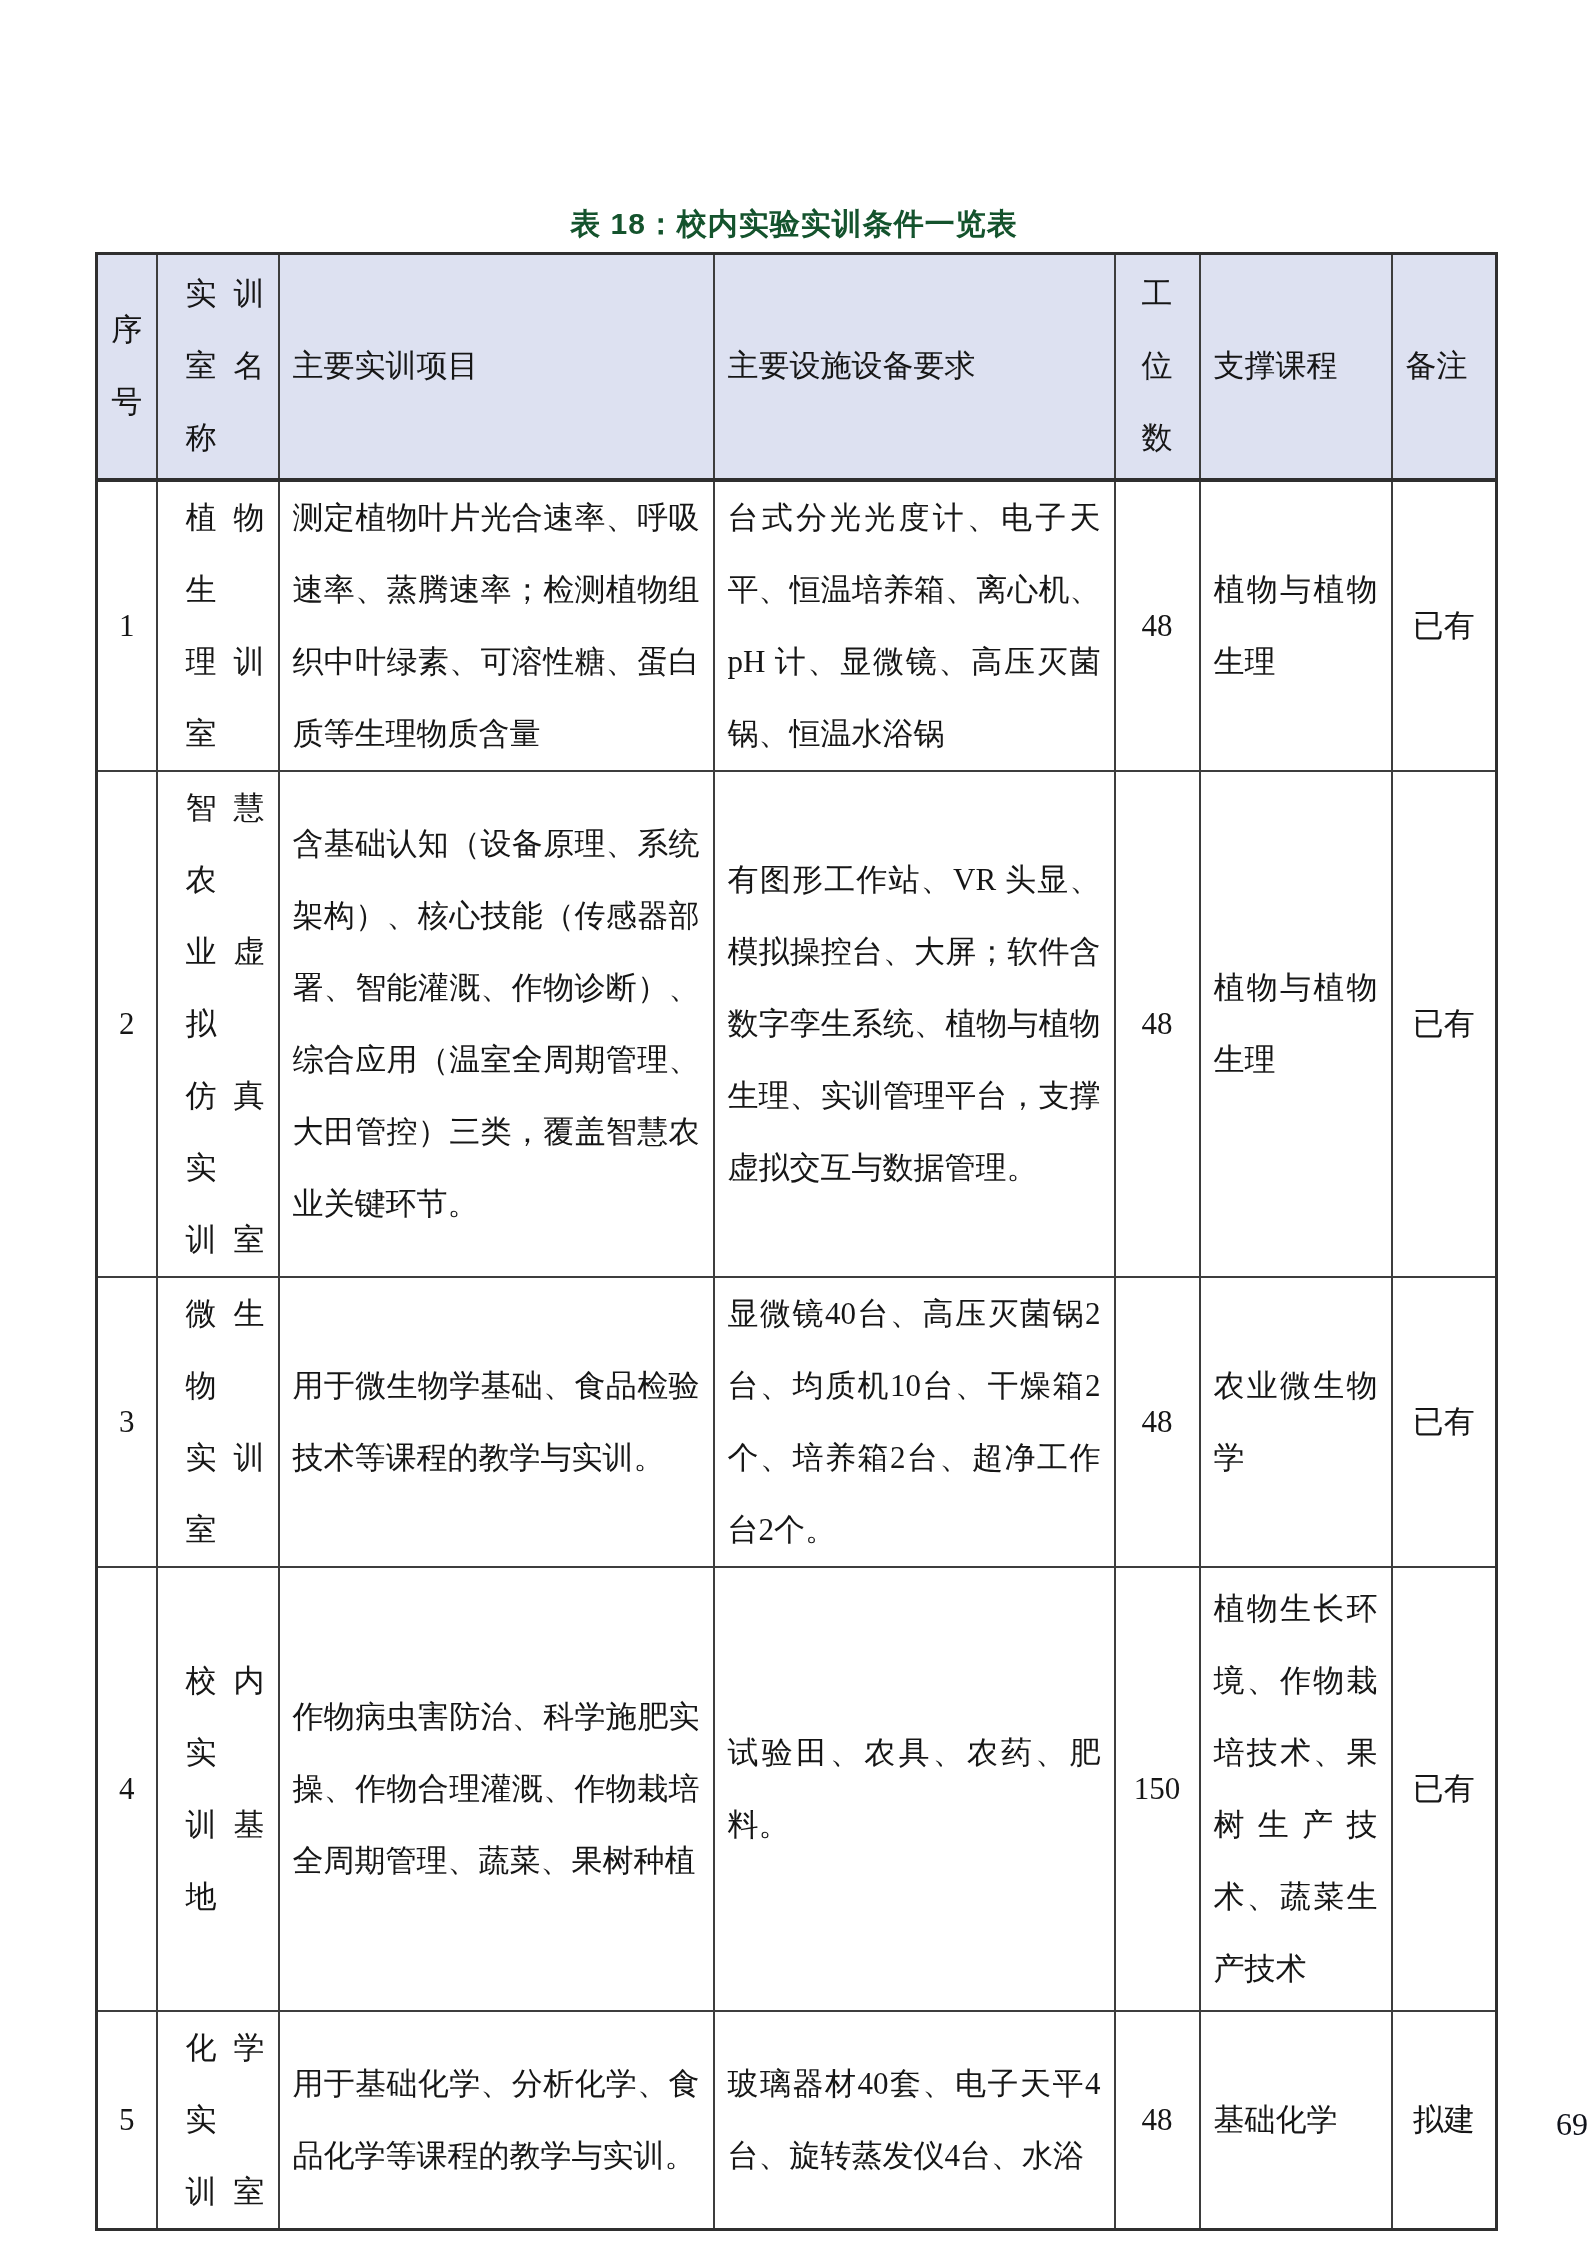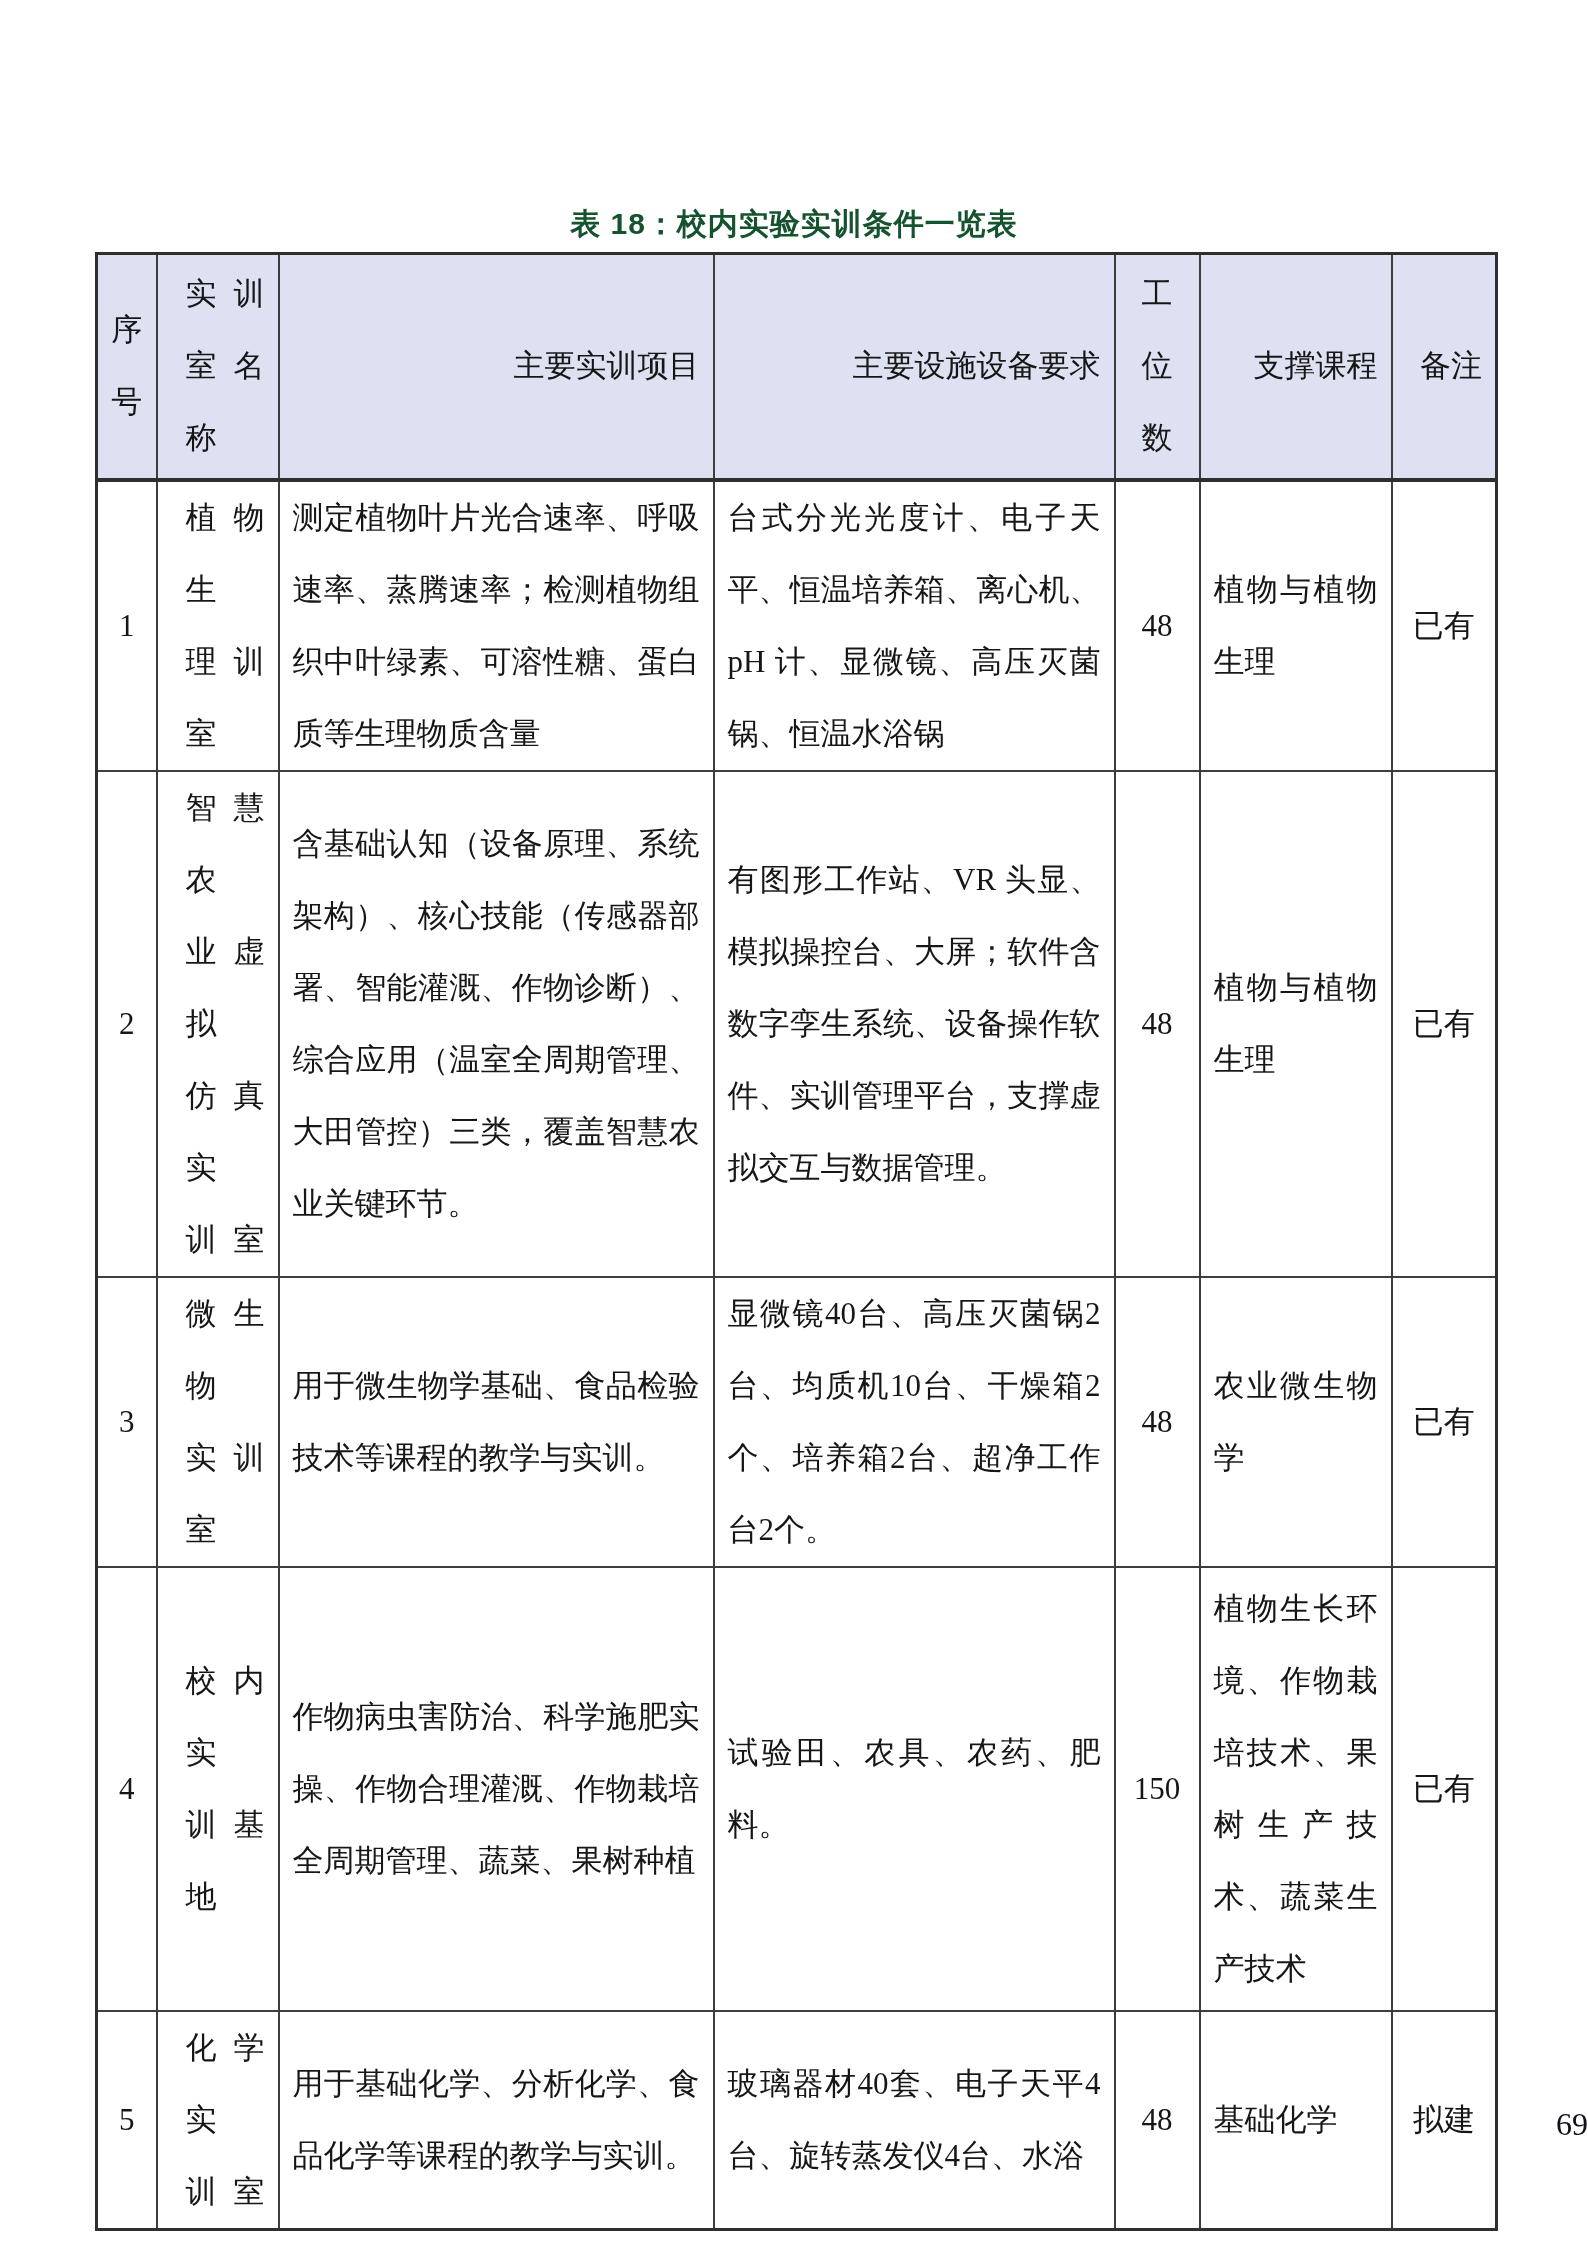--- a/index.html
+++ b/index.html
@@ -47,21 +47,21 @@
     border-bottom: 4px solid #2f2f2f;
   }
   tr.hdr  { height: 226px; }
   tr.r1   { height: 290px; }
   tr.r2   { height: 429px; }
   tr.r3   { height: 287px; }
   tr.r4   { height: 444px; }
   tr.r5   { height: 155px; }
   .pre      { white-space: pre-line; }
   .ctr      { text-align: center; padding: 0 4px; }
-  .left     { text-align: right; }
+  .left     { text-align: left; }
   .just     { text-align: justify; }
   .just-all { text-align: justify; text-align-last: justify; padding-left: 28px; }
   .page-number {
     position: absolute;
     top: 2106px;
     left: 0;
     width: 100%;
     text-align: right;
     font-size: 32px;
     color: #10131c;
@@ -109,21 +109,21 @@
       <td class="just">植物与植物生理</td>
       <td class="ctr">已有</td>
     </tr>
     <tr class="r2">
       <td class="ctr">2</td>
       <td class="just-all pre">智慧农
 业虚拟
 仿真实
 训室</td>
       <td class="just">含基础认知（设备原理、系统架构）、核心技能（传感器部署、智能灌溉、作物诊断）、综合应用（温室全周期管理、大田管控）三类，覆盖智慧农业关键环节。</td>
-      <td class="just">有图形工作站、VR 头显、模拟操控台、大屏；软件含数字孪生系统、设备操作软件、实训管理平台，支撑虚拟交互与数据管理。</td>
+      <td class="just">有图形工作站、VR 头显、模拟操控台、大屏；软件含数字孪生系统、植物与植物生理、实训管理平台，支撑虚拟交互与数据管理。</td>
       <td class="ctr">48</td>
       <td class="just">植物与植物生理</td>
       <td class="ctr">已有</td>
     </tr>
     <tr class="r3">
       <td class="ctr">3</td>
       <td class="just-all pre">微生物
 实训室</td>
       <td class="just">用于微生物学基础、食品检验技术等课程的教学与实训。</td>
       <td class="just">显微镜40台、高压灭菌锅2台、均质机10台、干燥箱2个、培养箱2台、超净工作台2个。</td>

